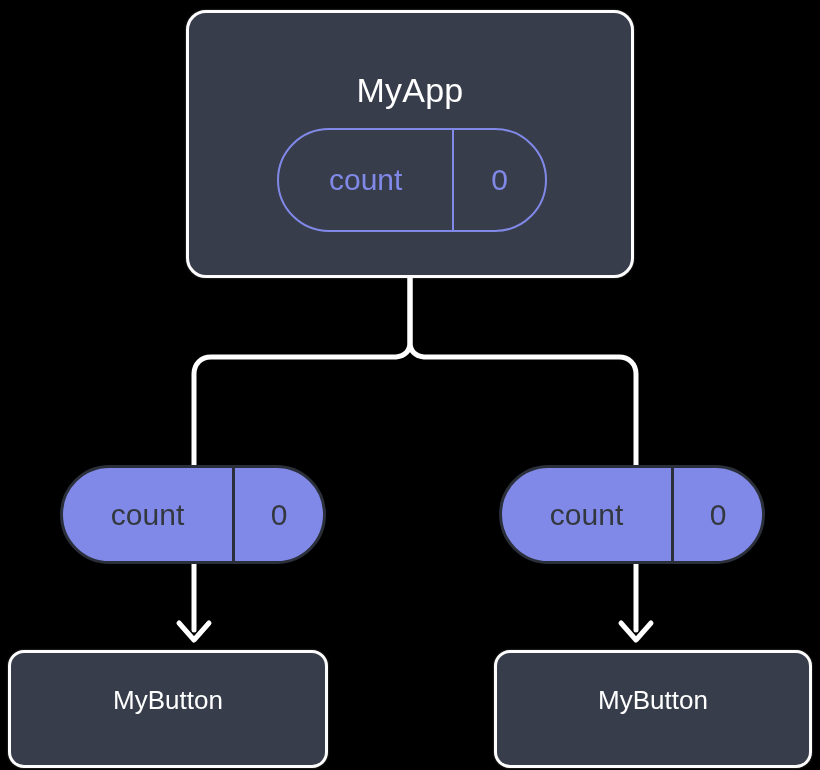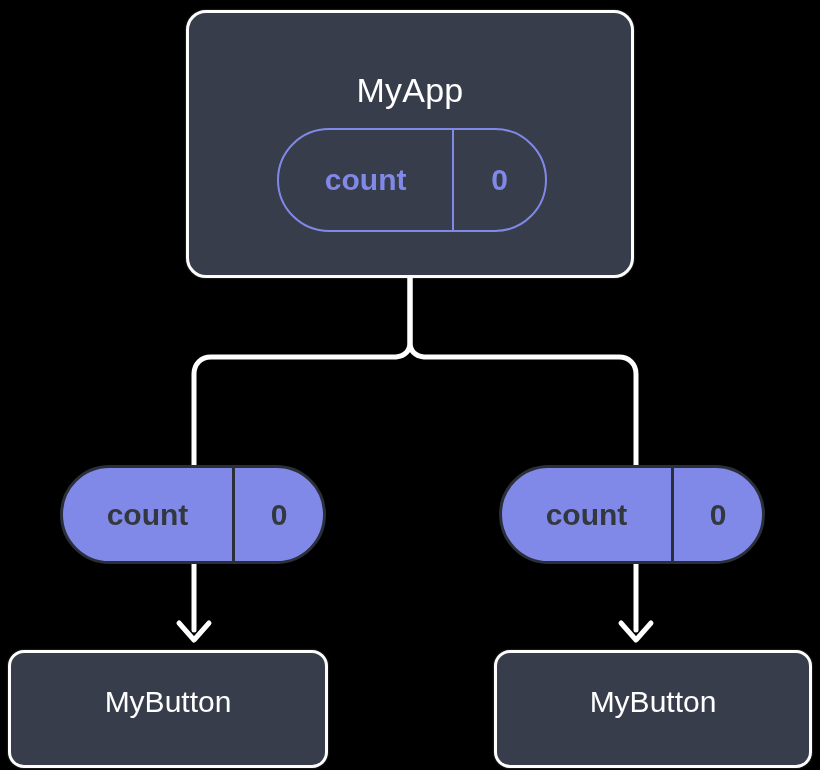--- a/index.html
+++ b/index.html
@@ -69,41 +69,41 @@
     white-space: nowrap;
   }
   #app-box .comp-title { top: 58px; }
   .btn-title {
     position: absolute;
     left: 0;
     right: 0;
     top: 32px;
     text-align: center;
     color: #ffffff;
-    font-size: 30px;
+    font-size: 26px;
     font-weight: 400;
     white-space: nowrap;
   }
 
   
   .pill {
     position: absolute;
     box-sizing: border-box;
     display: flex;
     align-items: stretch;
     border-radius: 999px;
     overflow: hidden;
   }
   .pill .pill-key,
   .pill .pill-val {
     display: flex;
     align-items: center;
     justify-content: center;
     font-size: 30px;
-    font-weight: 700;
+    font-weight: 400;
     white-space: nowrap;
     box-sizing: border-box;
   }
 
   
   .pill.outlined {
     border: 2px solid #8189e8;
     background: transparent;
   }
   .pill.outlined .pill-key,

